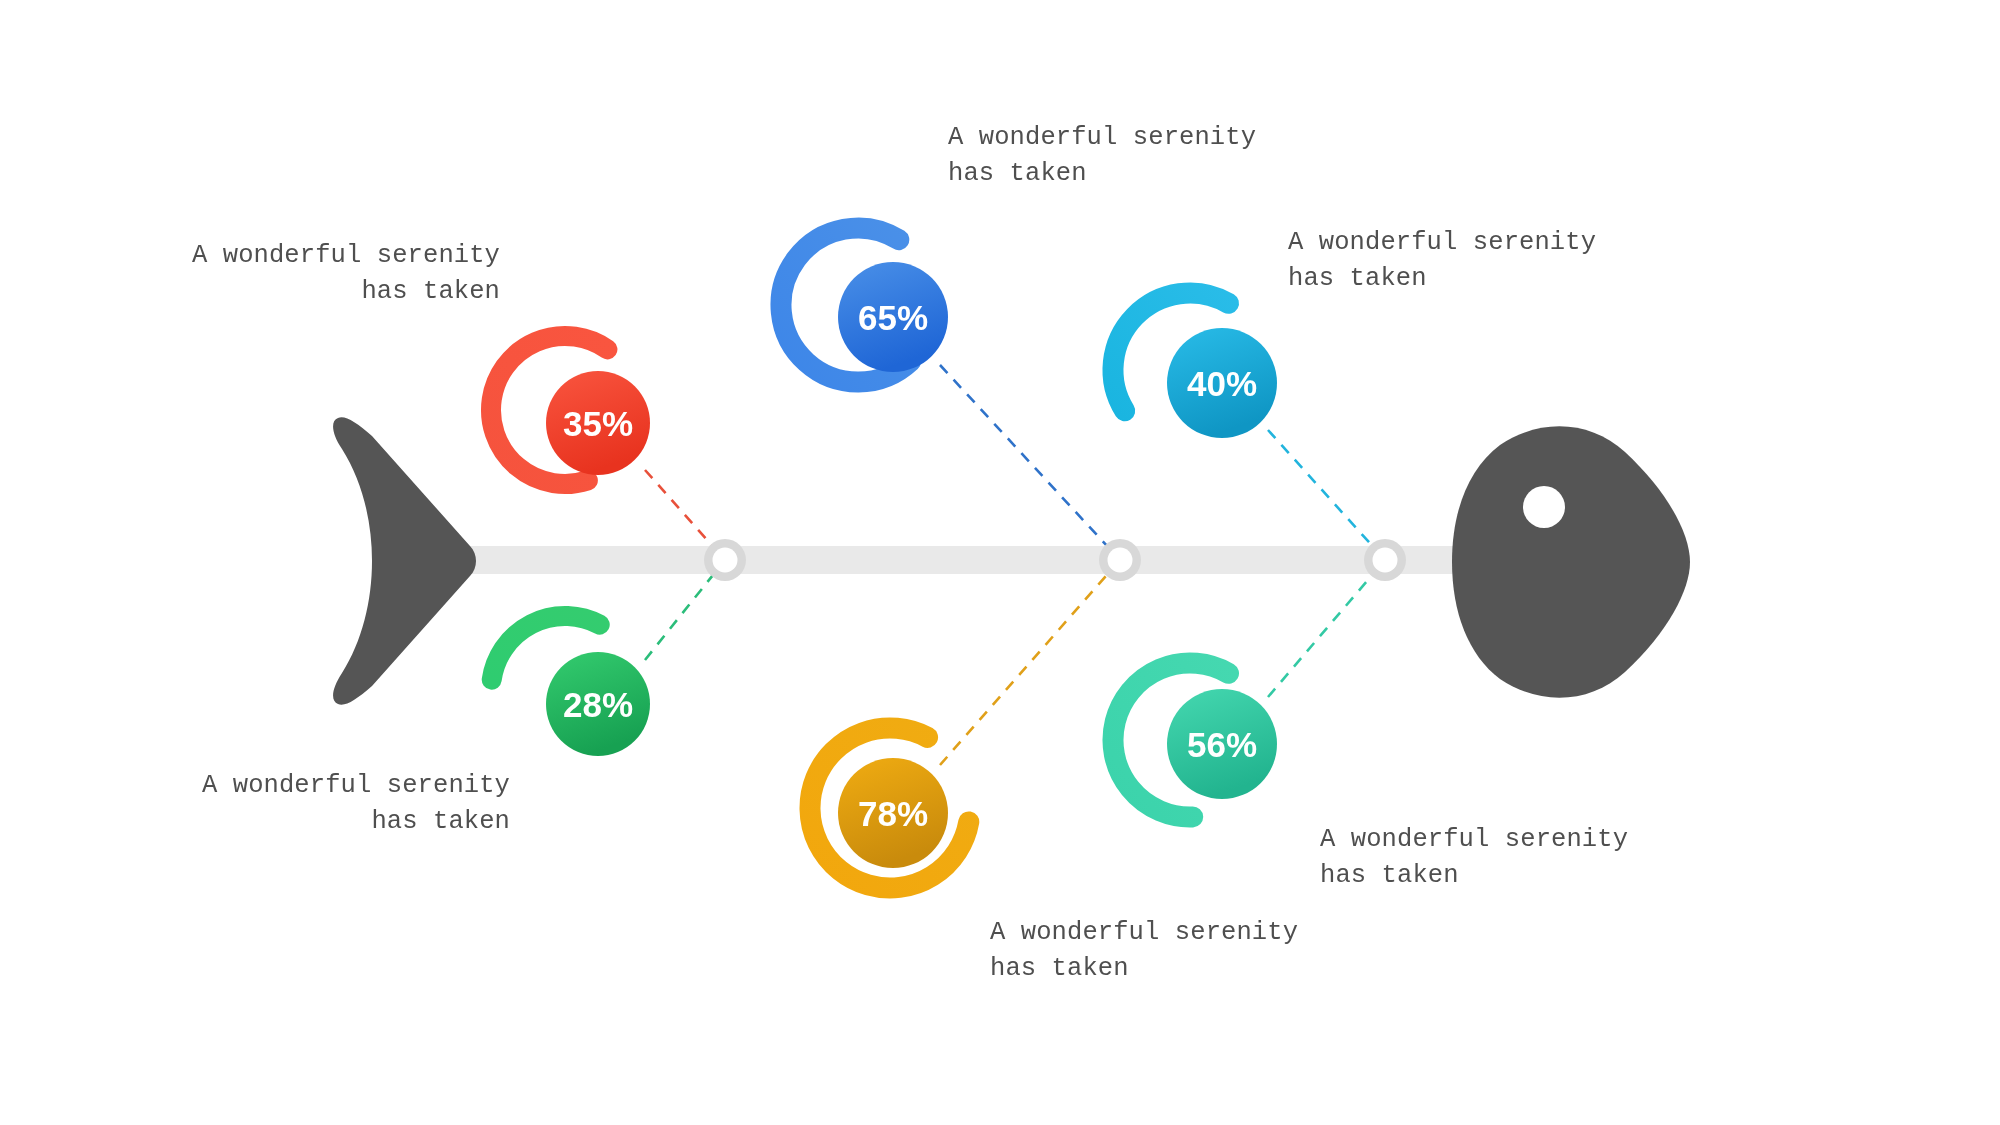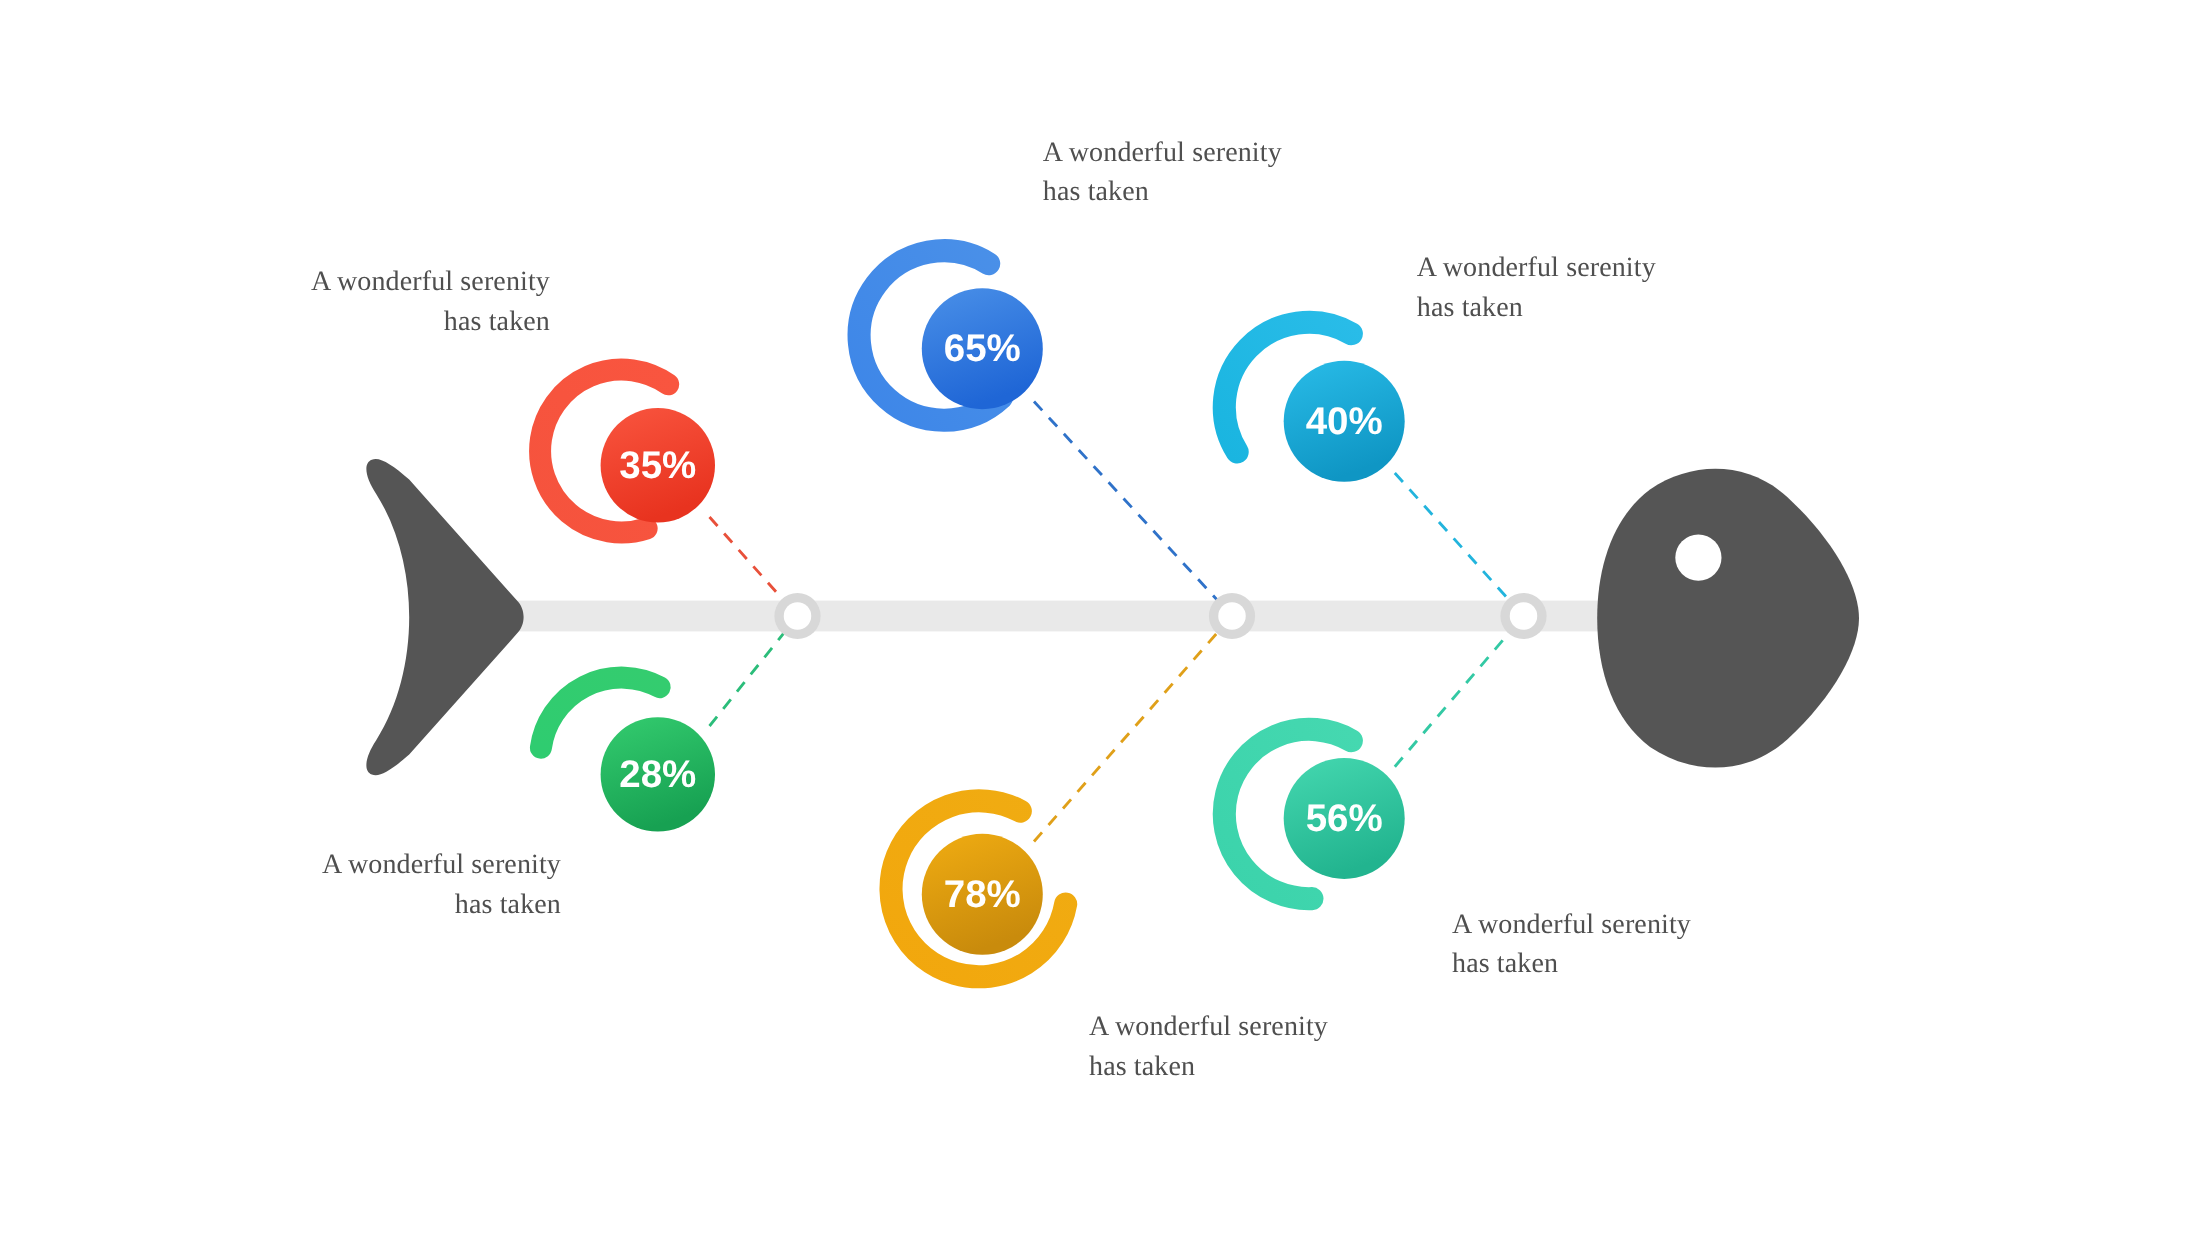--- a/index.html
+++ b/index.html
@@ -10,21 +10,21 @@
     overflow:hidden;
   }
   #stage{position:relative;width:2000px;height:1125px;}
   #stage svg.layer{position:absolute;left:0;top:0;width:2000px;height:1125px;}
 
   .label{
     position:absolute;
     color:#4f4f4f;
     font-size:25.5px;
     line-height:36px;
-    font-family:Liberation Serif, serif;
+    font-family:Liberation Mono, monospace;
     white-space:pre-line;
     letter-spacing:0.1px;
   }
   .label.right-align{text-align:right;}
   .label.left-align{text-align:left;}
 
   .pct-text{
     font-family:"Liberation Sans", sans-serif;
     font-weight:bold;
     font-size:35px;

